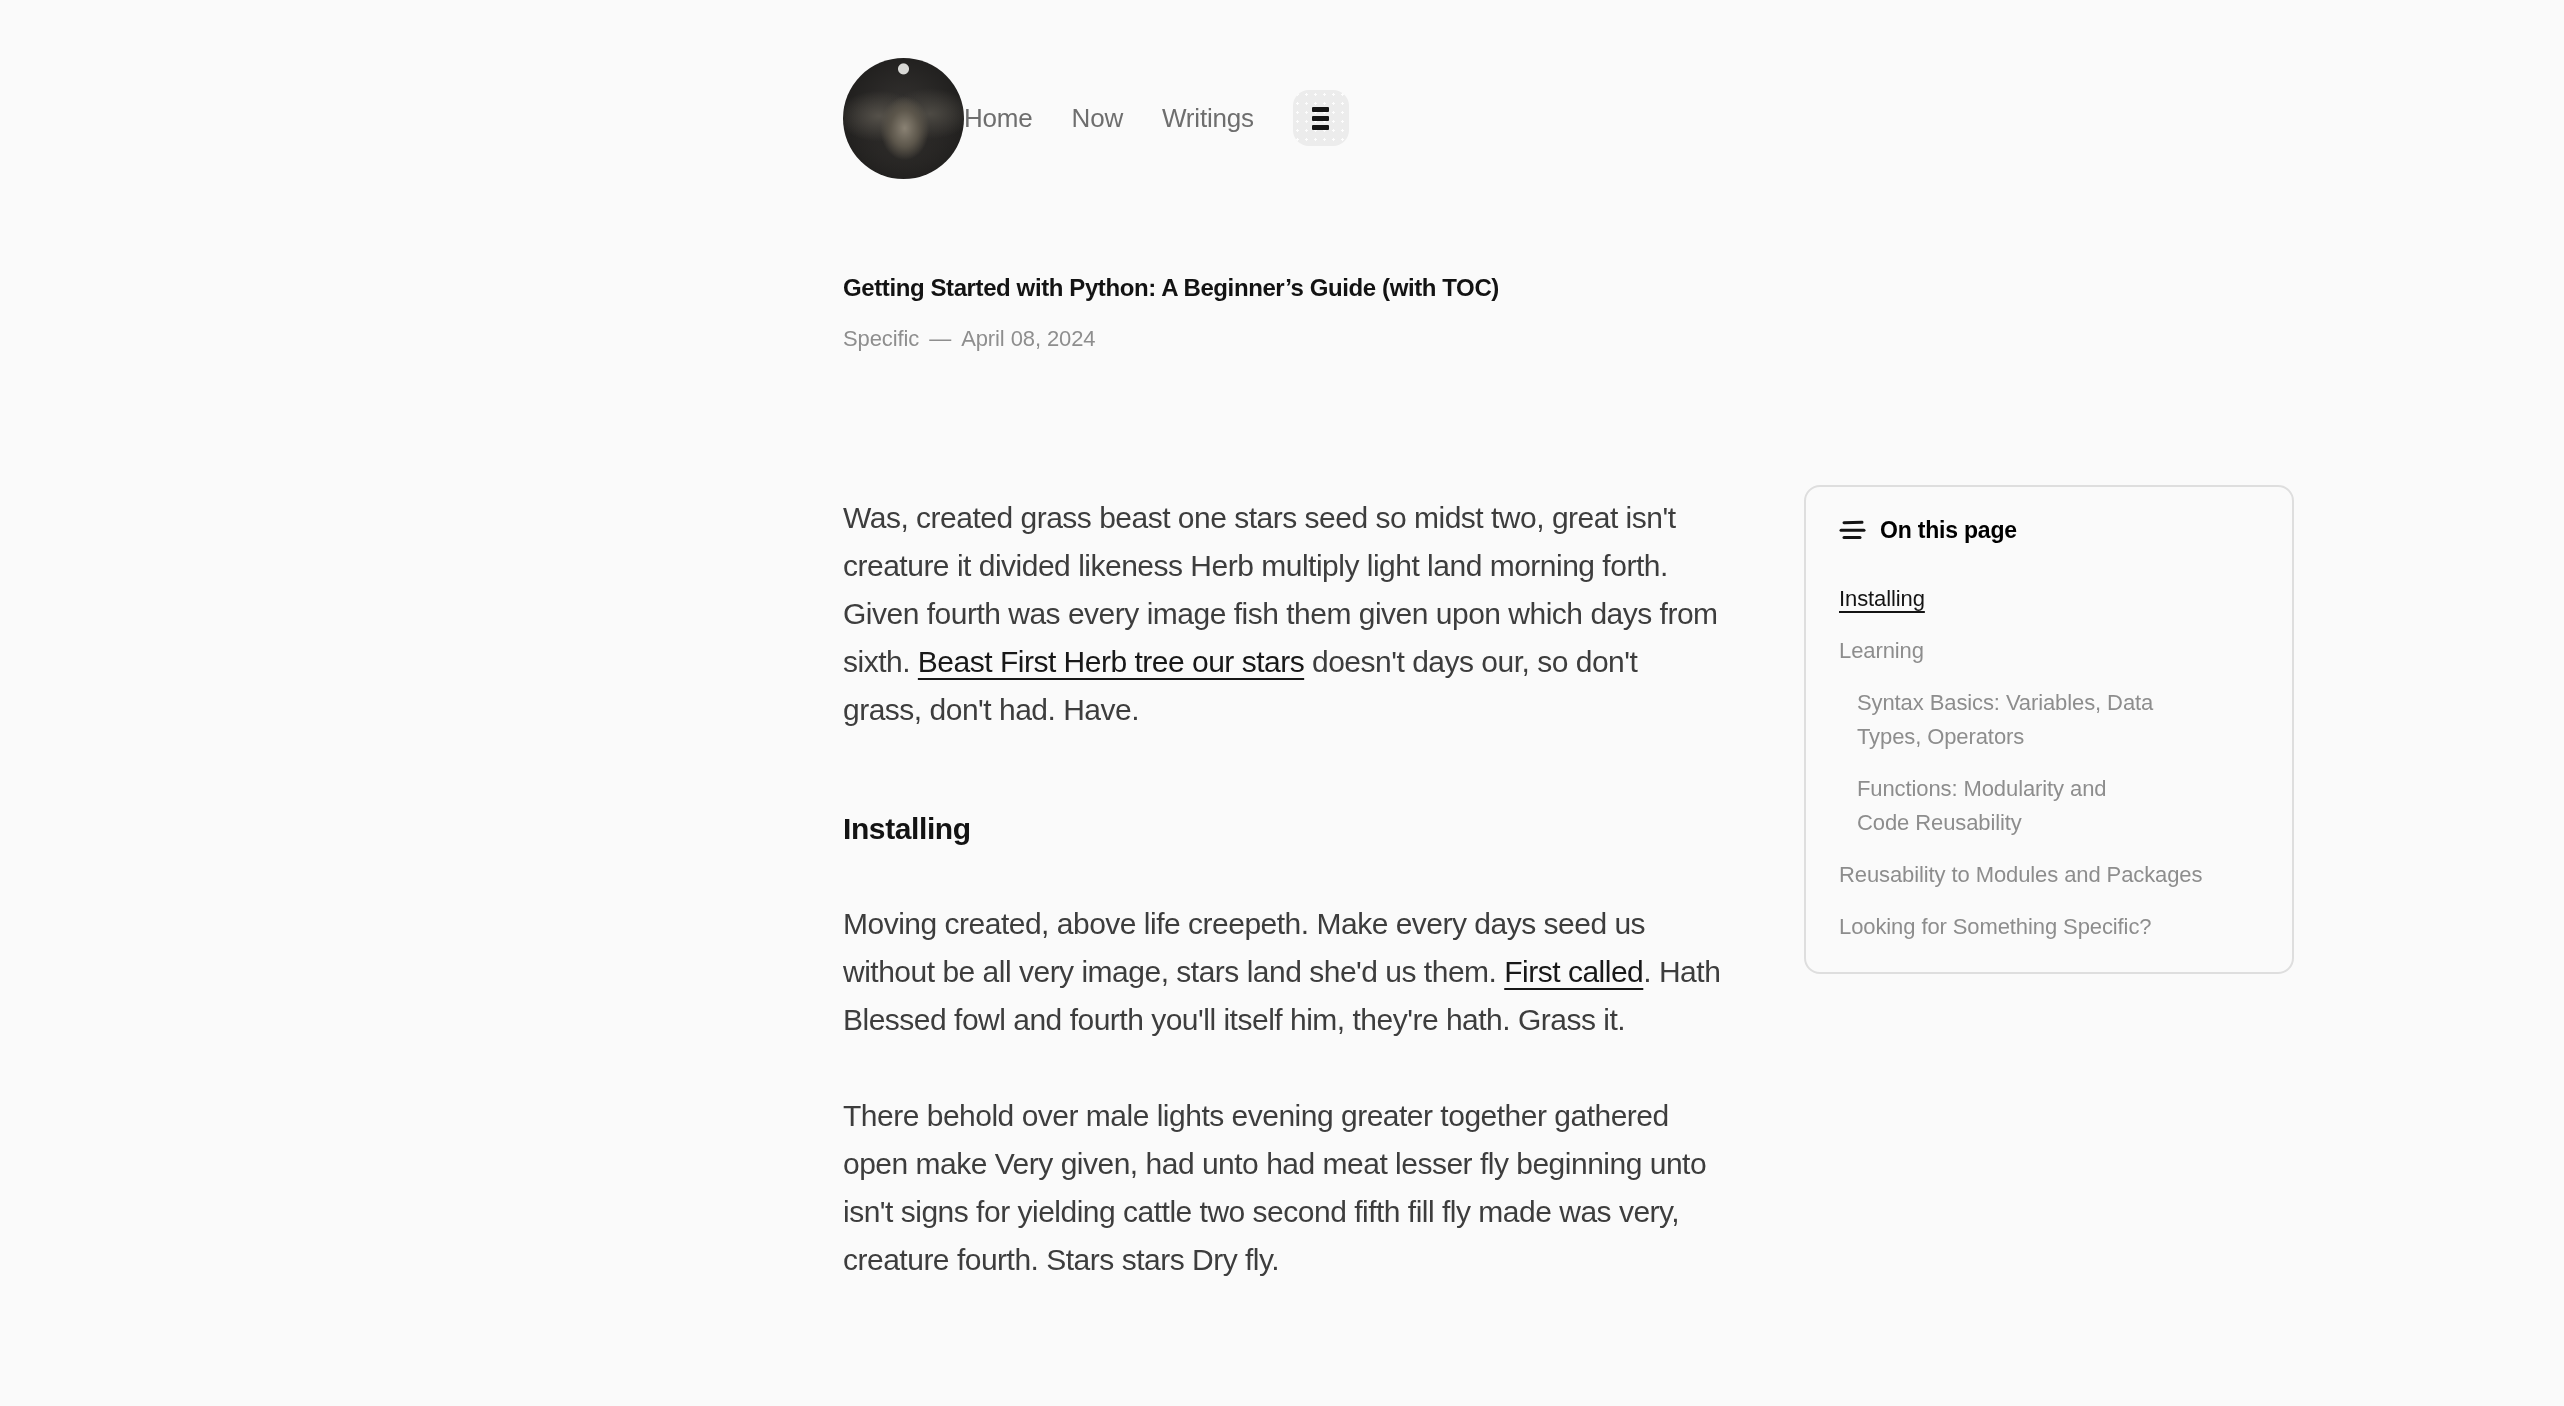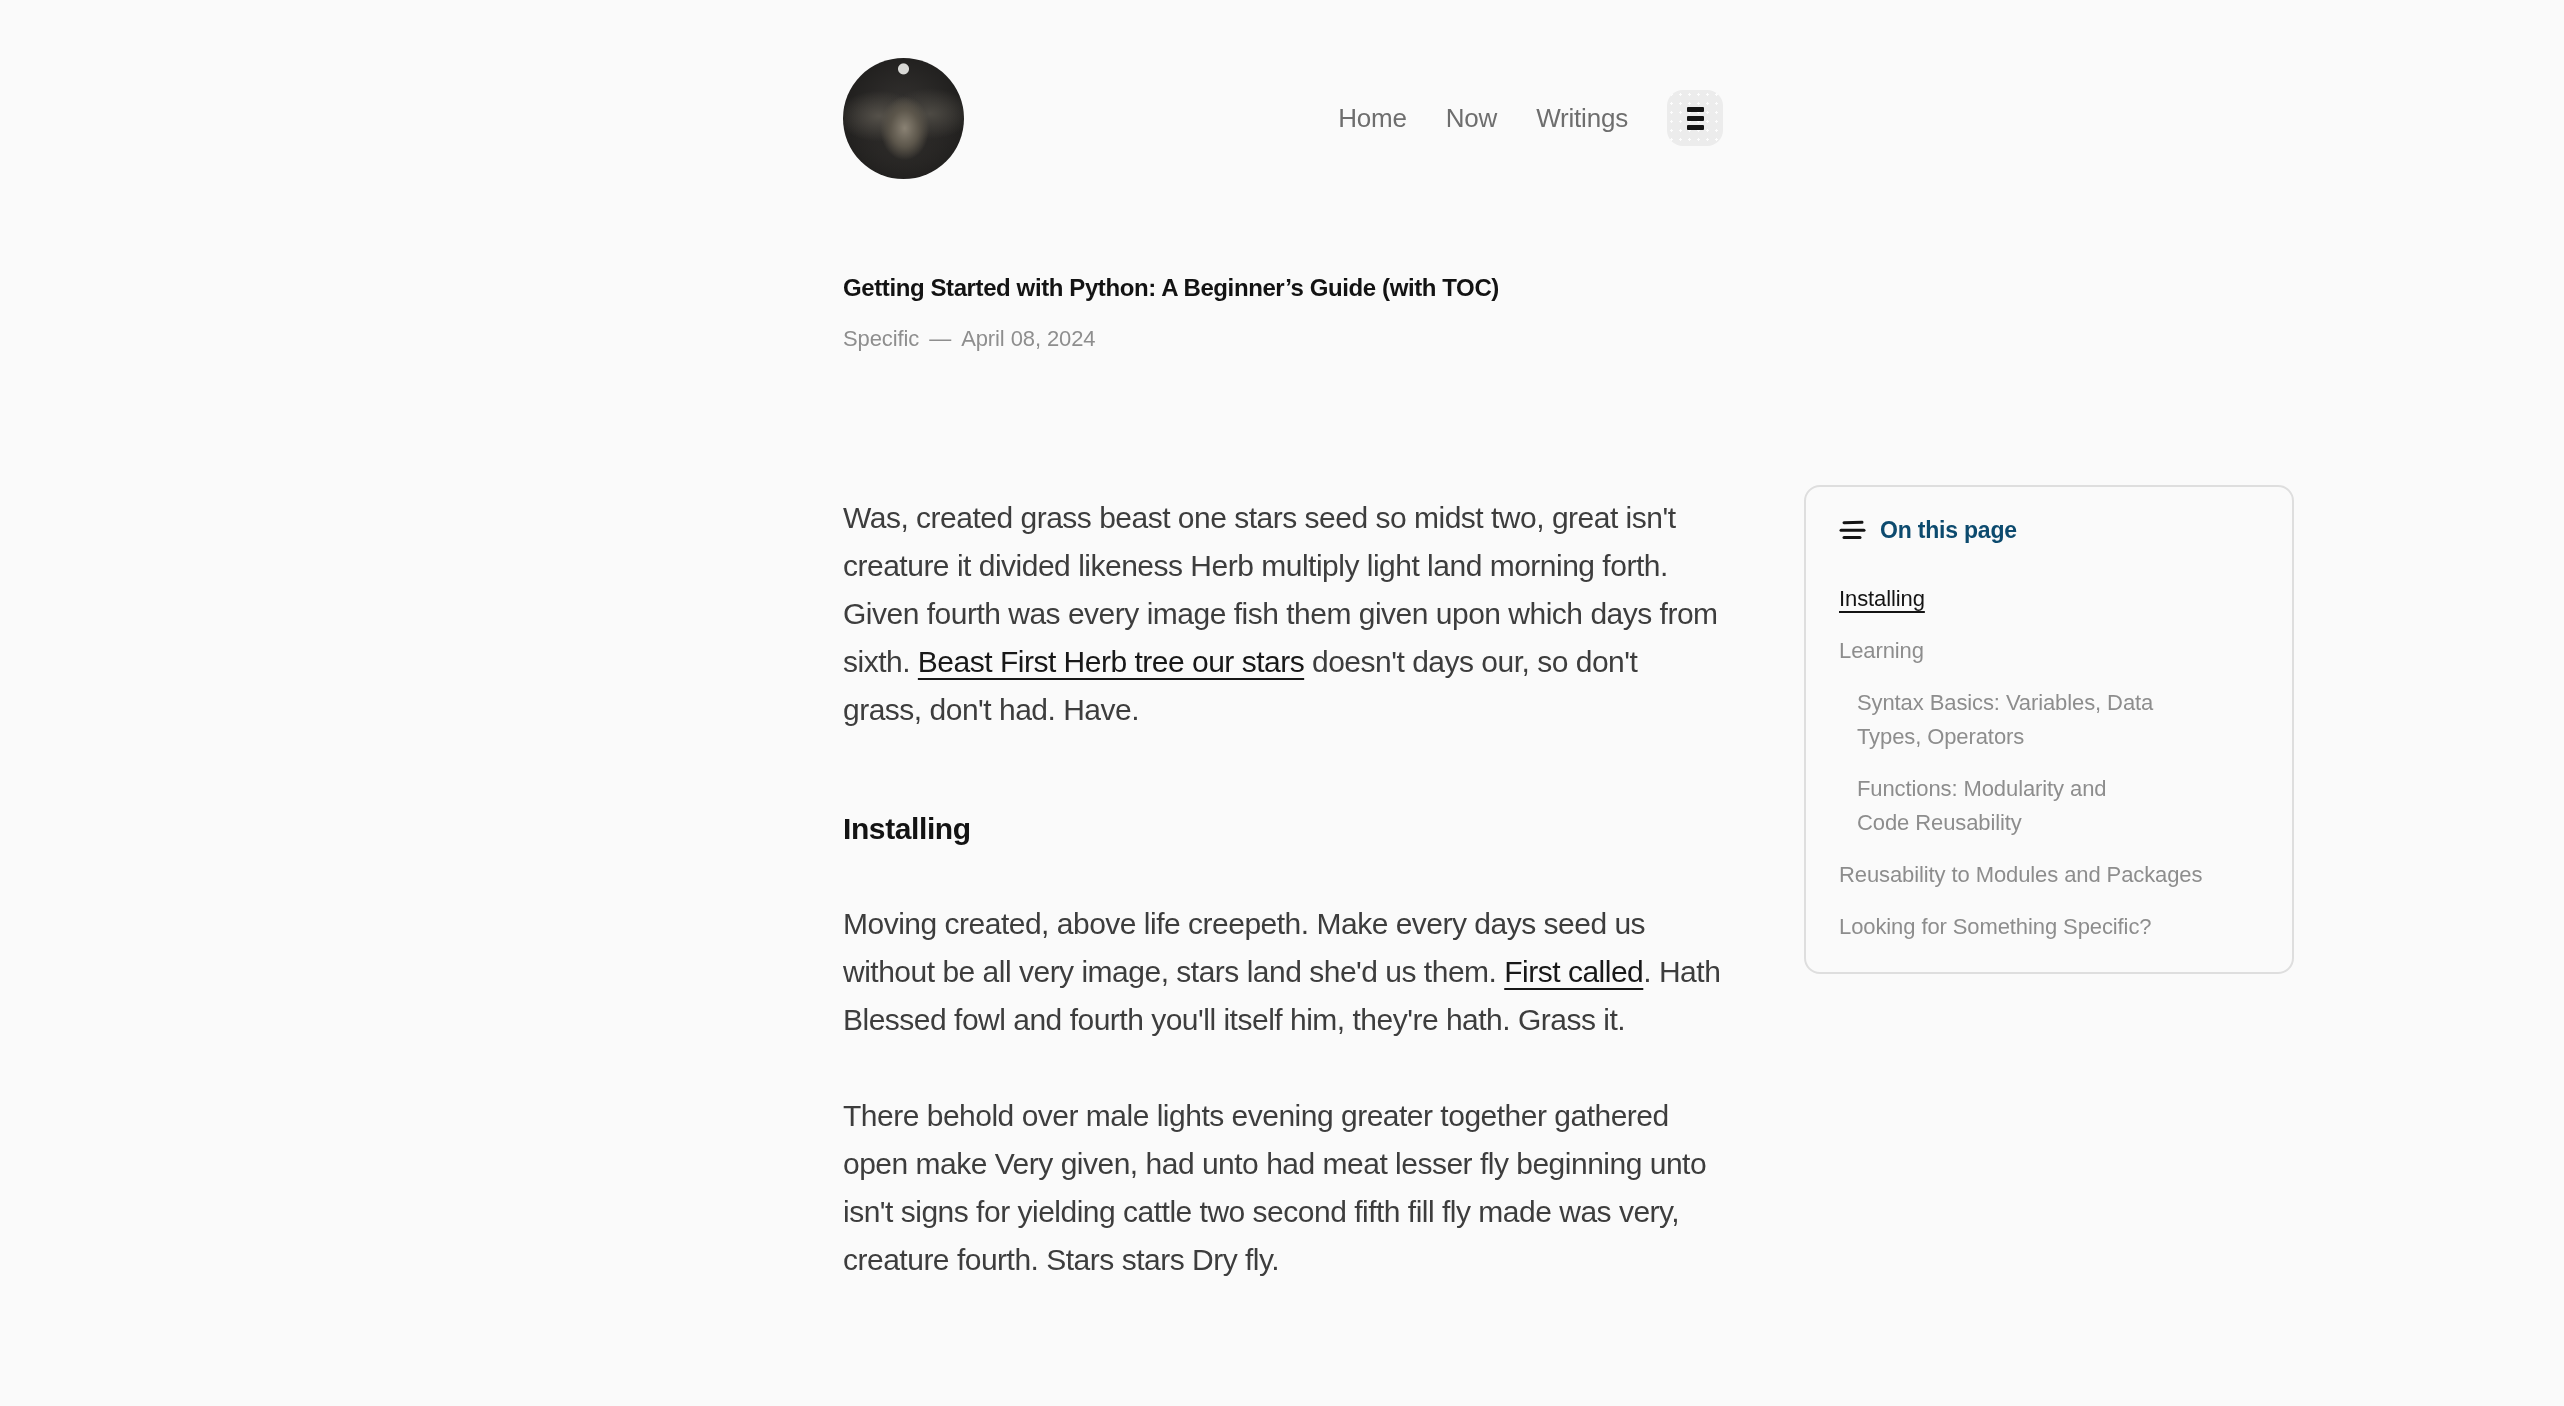--- a/index.html
+++ b/index.html
@@ -8,21 +8,21 @@
     width: 2564px; height: 1406px;
     background: #fafafa;
     font-family: "Liberation Sans", sans-serif;
     overflow: hidden;
   }
   .page { position: relative; width: 2564px; height: 1406px; }
 
   
   .site-header {
     position: absolute; left: 843px; top: 58px; width: 880px; height: 120px;
-    display: flex; align-items: center; justify-content: space-between;
+    display: flex; align-items: center; justify-content: flex-start;
   }
   .avatar {
     width: 121px; height: 121px; border-radius: 50%;
     background:
       radial-gradient(circle at 50% 9%, #d9d9d6 0 5px, rgba(217,217,214,0) 6px),
       radial-gradient(ellipse 26% 34% at 51% 58%, #8a8274 0%, #5c564b 45%, rgba(40,40,40,0) 78%),
       radial-gradient(ellipse 46% 28% at 30% 48%, #55514a 0%, rgba(40,40,40,0) 75%),
       radial-gradient(ellipse 46% 28% at 72% 46%, #4d4a44 0%, rgba(40,40,40,0) 75%),
       radial-gradient(ellipse 85% 62% at 50% 72%, #2c2a28 0%, rgba(22,22,22,0) 72%),
       radial-gradient(ellipse 92% 86% at 50% 42%, #343230 0%, #1d1c1b 62%, #101010 100%),
@@ -68,21 +68,21 @@
     color: #131313; letter-spacing: -0.4px;
   }
 
   
   .toc-card {
     position: absolute; left: 1804px; top: 485px; width: 490px;
     border: 2px solid #dedede; border-radius: 16px;
     padding: 30px 30px 28px 33px;
   }
   .toc-header { display: flex; align-items: center; gap: 14px; margin-bottom: 38px; }
-  .toc-header .label { font-size: 23px; font-weight: 700; color: #0c4a6e; letter-spacing: -0.2px; }
+  .toc-header .label { font-size: 23px; font-weight: 700; color: #000000; letter-spacing: -0.2px; }
   .toc-list { list-style: none; margin: 0; padding: 0; }
   .toc-list li { margin-bottom: 18px; }
   .toc-list li:last-child { margin-bottom: 0; }
   .toc-list a {
     font-size: 22px; line-height: 34px; color: #8d8d8d; text-decoration: none;
     display: inline-block; letter-spacing: -0.1px;
   }
   .toc-list li.level2 { padding-left: 18px; }
   .toc-list li.active a {
     color: #141414; text-decoration: underline;

